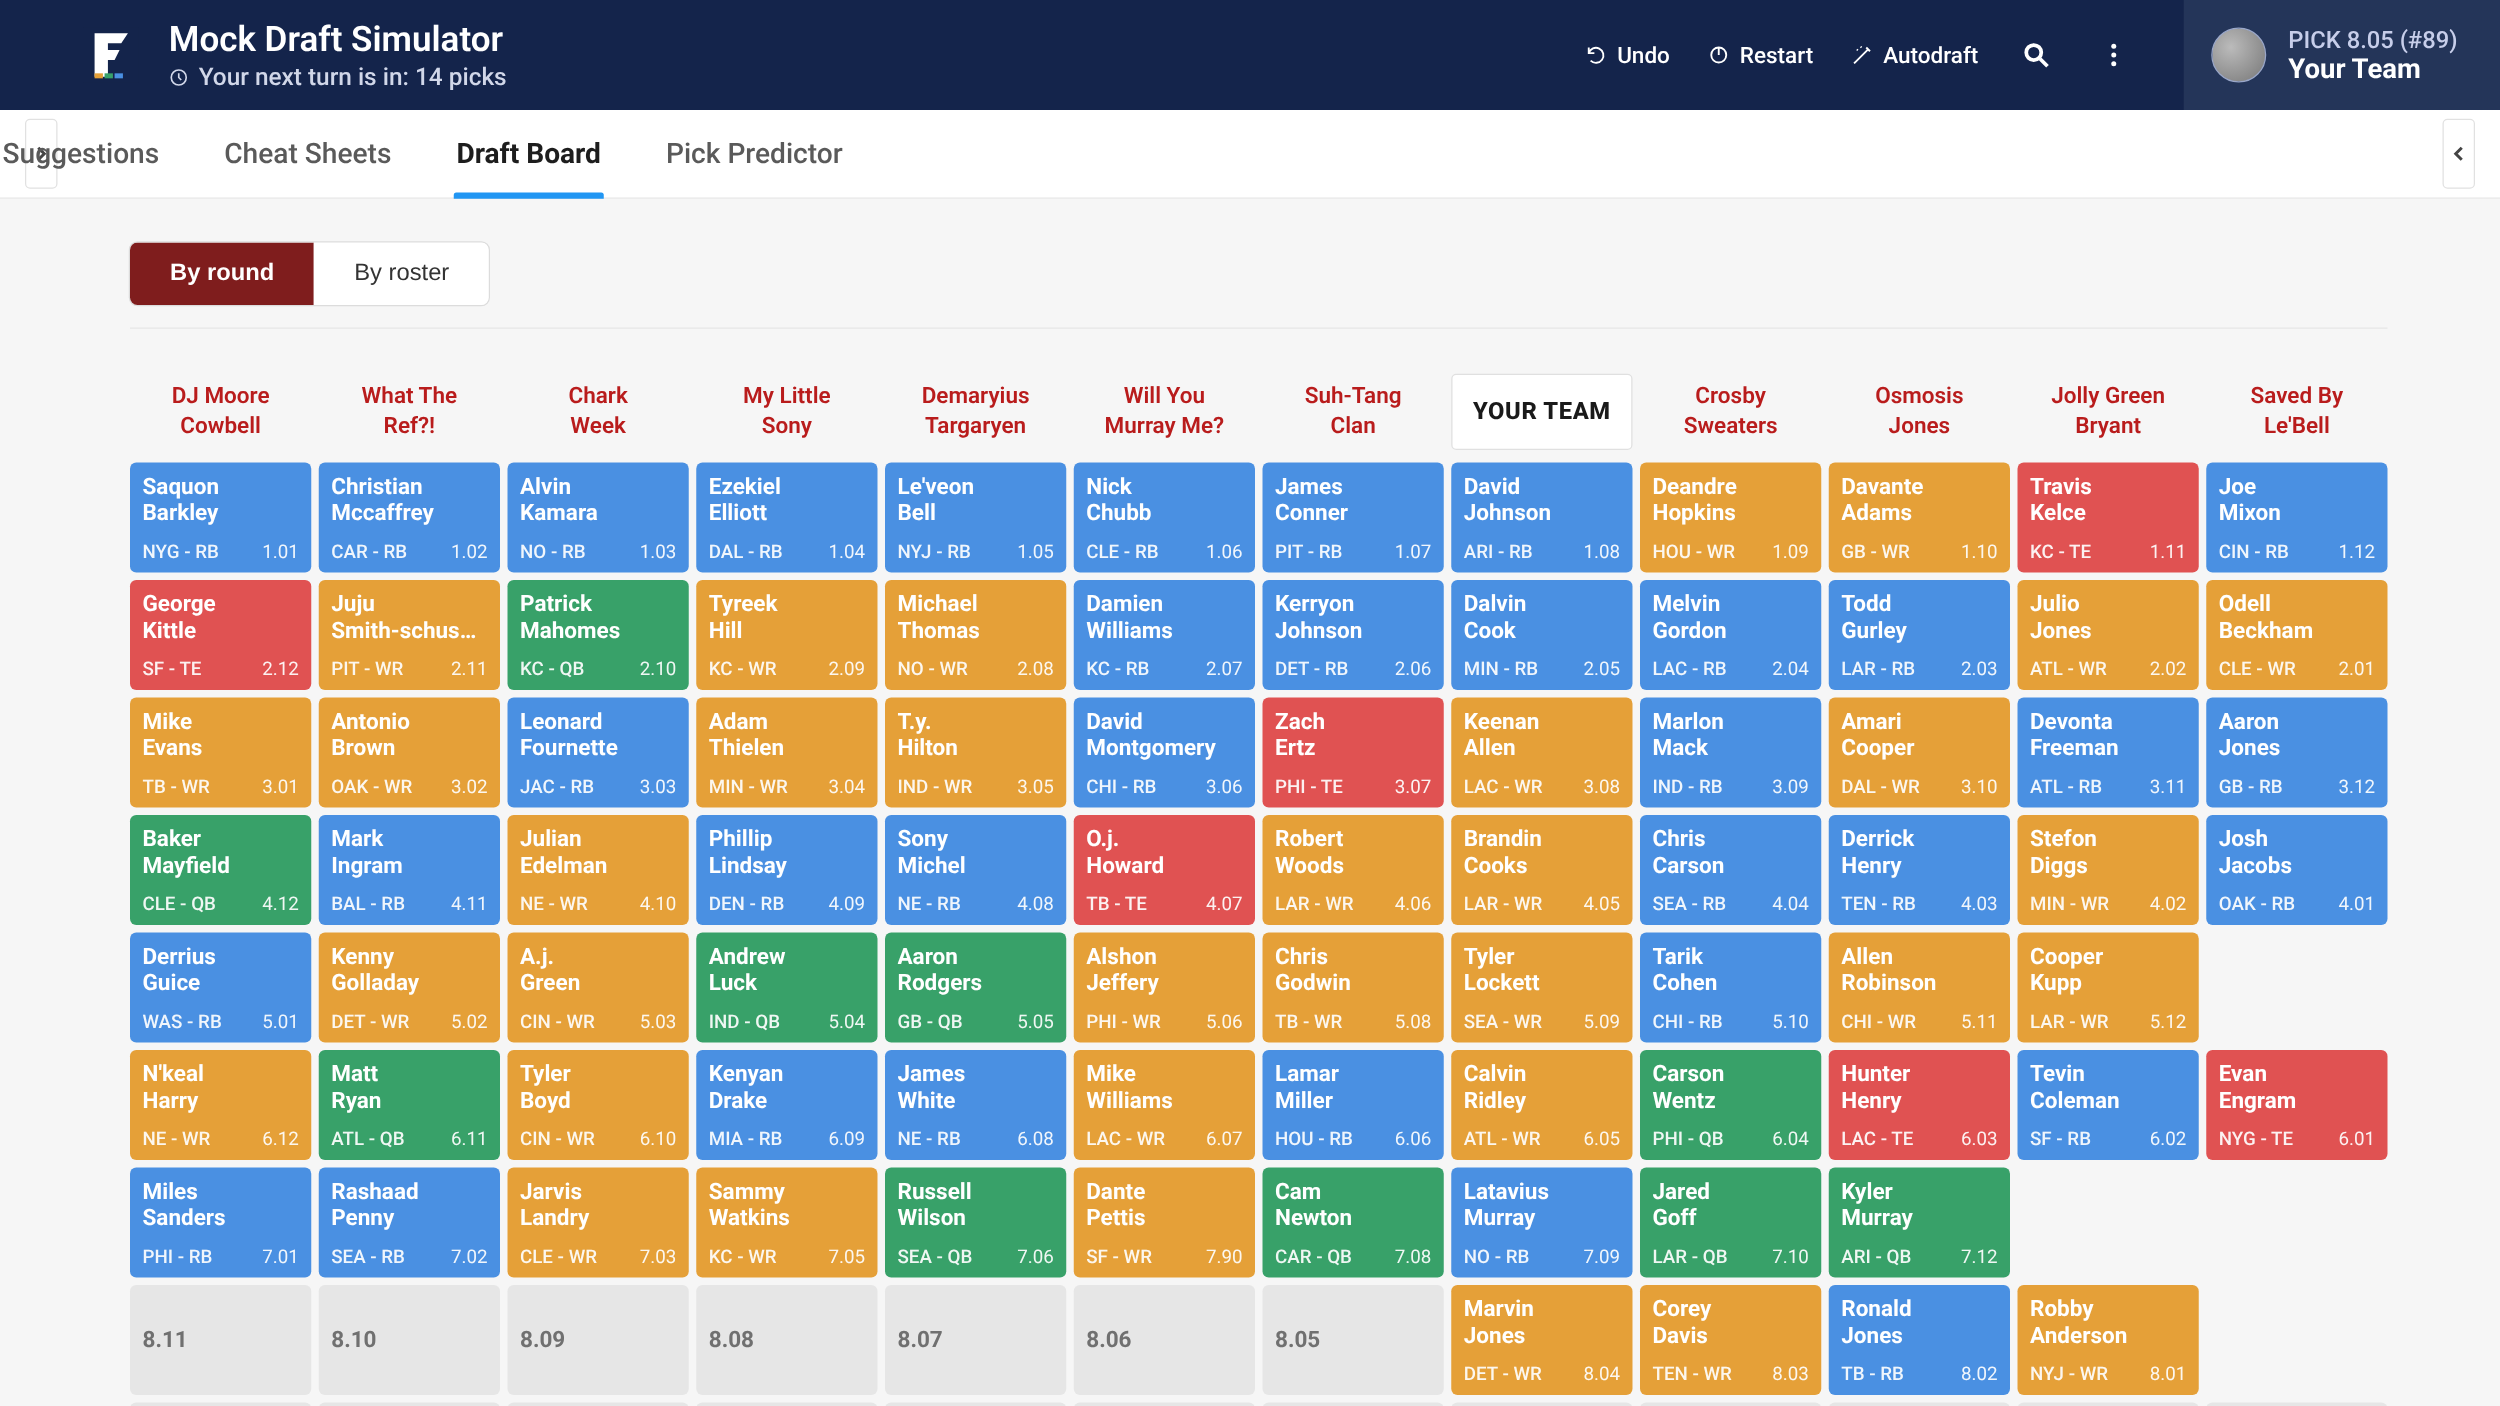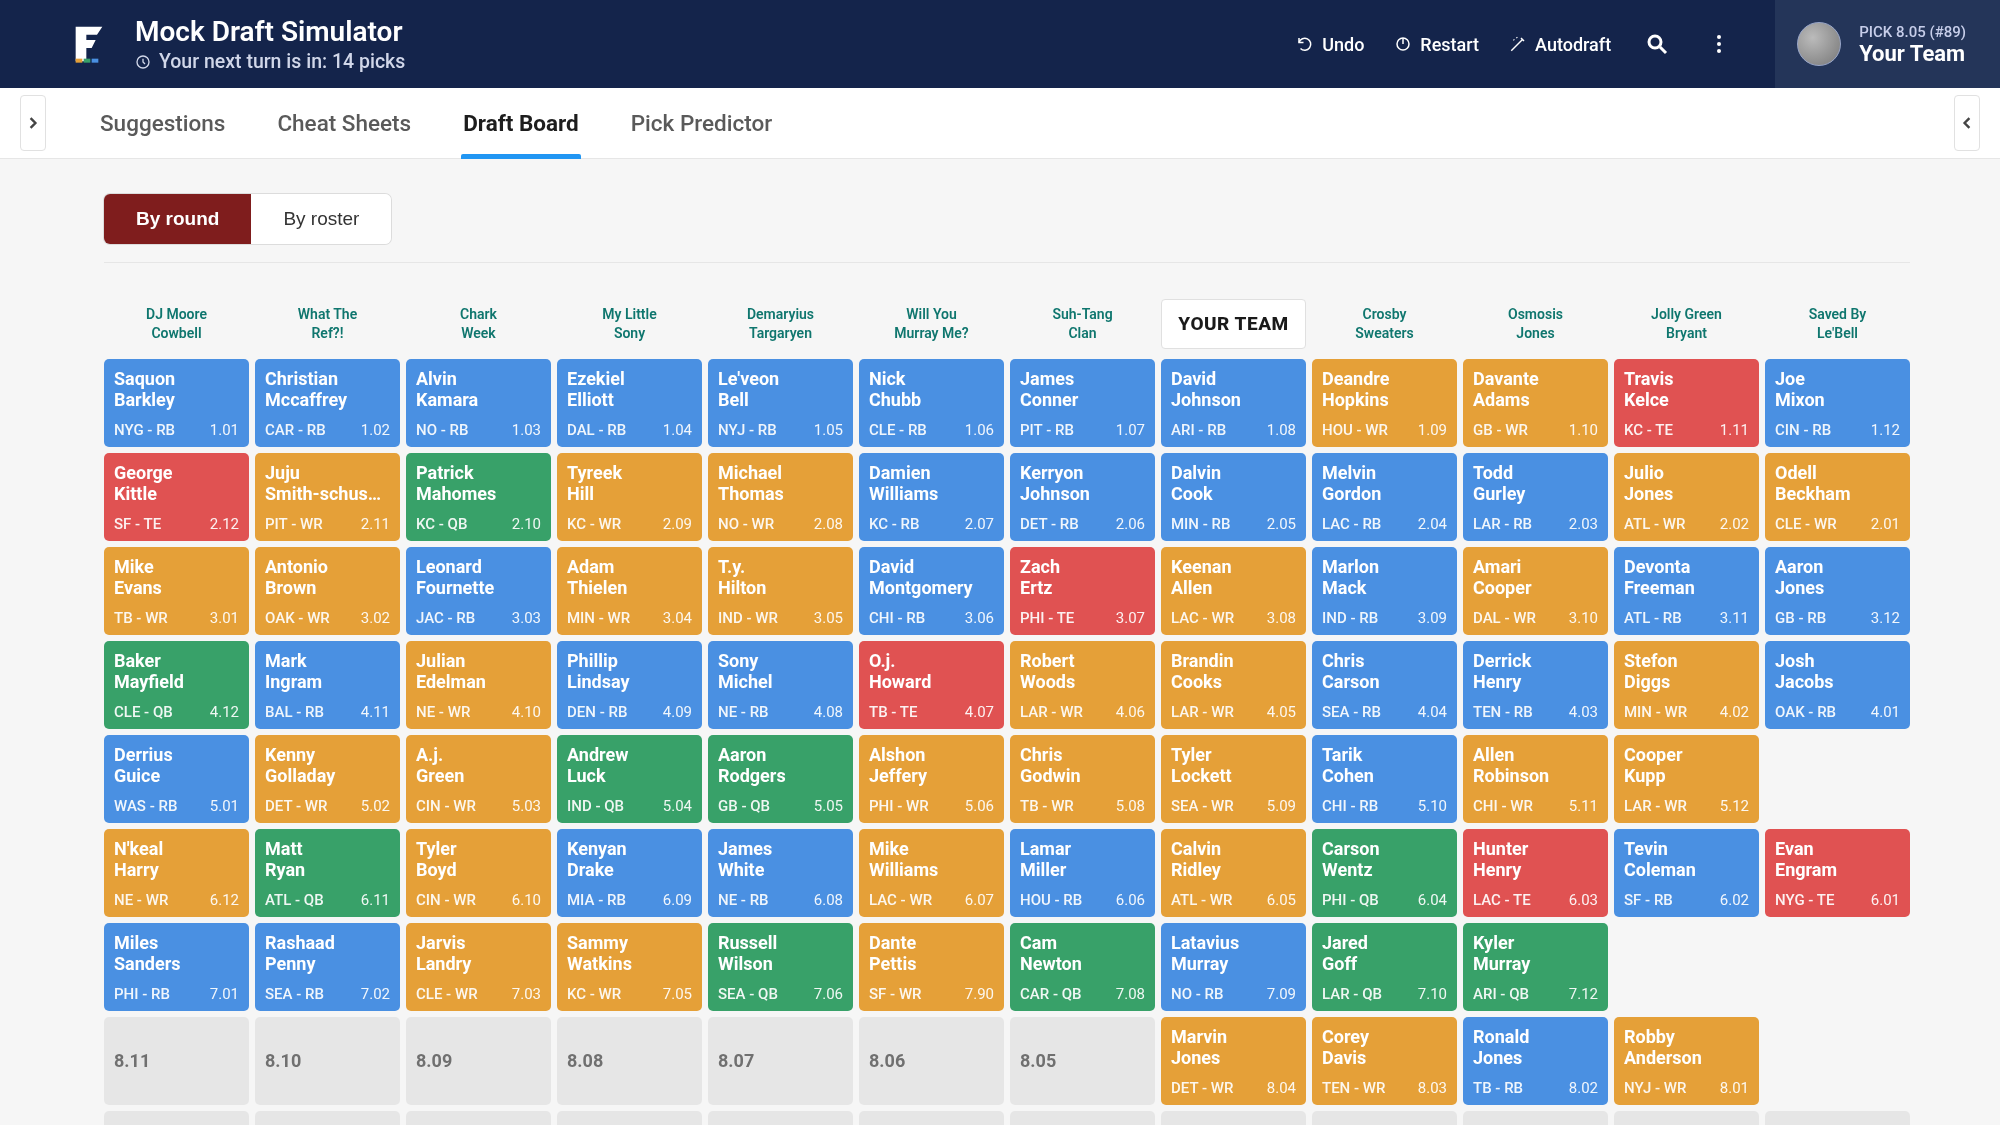--- a/index.html
+++ b/index.html
@@ -48,29 +48,28 @@
   background: #243559;
   display:flex; align-items:center; padding: 0 34px 0 22px;
 }
 .avatar-circle {
   width: 44px; height:44px; border-radius:50%;
   background: radial-gradient(circle at 35% 35%, #bbb, #777);
   border: 1px solid #9aa7c9;
   margin-right: 18px;
 }
 .team-texts{display:flex;flex-direction:column;}
-.pick-label { font-size:15px; color:#c7ceea; font-weight:500;text-align:center; }
+.pick-label { font-size:19px; color:#c7ceea; font-weight:500;text-align:center; }
 .team-name { font-size:22px; color:#fff; font-weight:700; }
 
 .tabbar {
   height: 71px;
   background: #fff;
   border-bottom: 1px solid #e6e6e6;
   display:flex; align-items:center;
-  padding-left: 98px;
   gap: 48px;
   position:relative;
 }
 .tabbar-left-expander, .tabbar-right-expander {
   position:absolute; top:50%; transform:translateY(-50%);
   width:26px;height:56px;background:#fff;border:1px solid #e1e1e1;border-radius:4px;
   display:flex;align-items:center;justify-content:center;cursor:pointer;
 }
 .tabbar-left-expander{ left:20px; }
 .tabbar-right-expander{ right:20px; }
@@ -95,21 +94,21 @@
 .view-toggle button:not(.active){ background:#fff; color:#333; }
 
 .divider { height:1px; background:#e6e6e6; margin: 0 0 14px 0; position:relative; top:-22px;}
 
 .board { display:flex; flex-direction:column; align-items:stretch;}
 .team-headers {
   display:grid; grid-template-columns: repeat(12, 1fr);
   gap: 6px; margin-bottom: 10px;
 }
 .team-head {
-  text-align:center; font-size:14px; color:#0f766e; font-weight:600;
+  text-align:center; font-size:18px; color:#b91c1c; font-weight:600;
   line-height:1.35; padding: 6px 2px;
 }
 .team-head.your {
   background:#fff; border:1px solid #e0e0e0; border-radius:4px;
   color:#1a1a1a; font-weight:800; font-size:19px; letter-spacing:.5px;
   display:flex;align-items:center;justify-content:center;
 }
 .rounds { display:flex; flex-direction:column; gap:6px; }
 .round-row {
   display:grid; grid-template-columns: repeat(12, 1fr);

